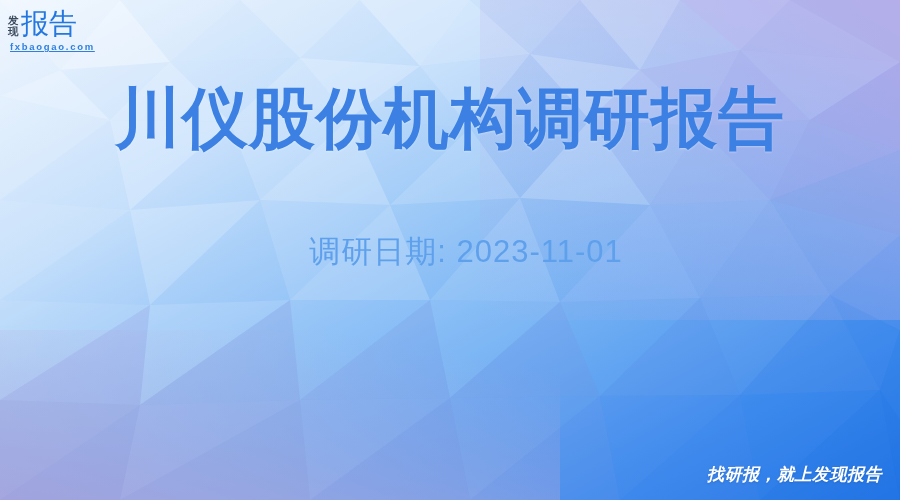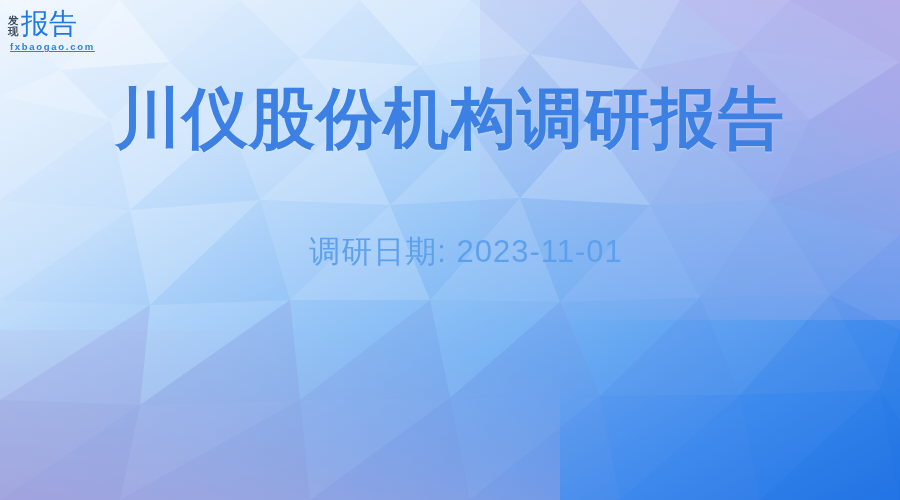--- a/index.html
+++ b/index.html
@@ -262,14 +262,15 @@
       <span class="logo-big">报告</span>
     </div>
     <div id="logo-domain">fxbaogao.com</div>
   </div>
 
   <div id="headline-block">
     <div id="page-title">川仪股份机构调研报告</div>
     <div id="survey-date">调研日期: 2023-11-01</div>
   </div>
 
+  <div id="tagline">找研报，就上发现报告</div>
 
 </div>
 
 </body></html>

